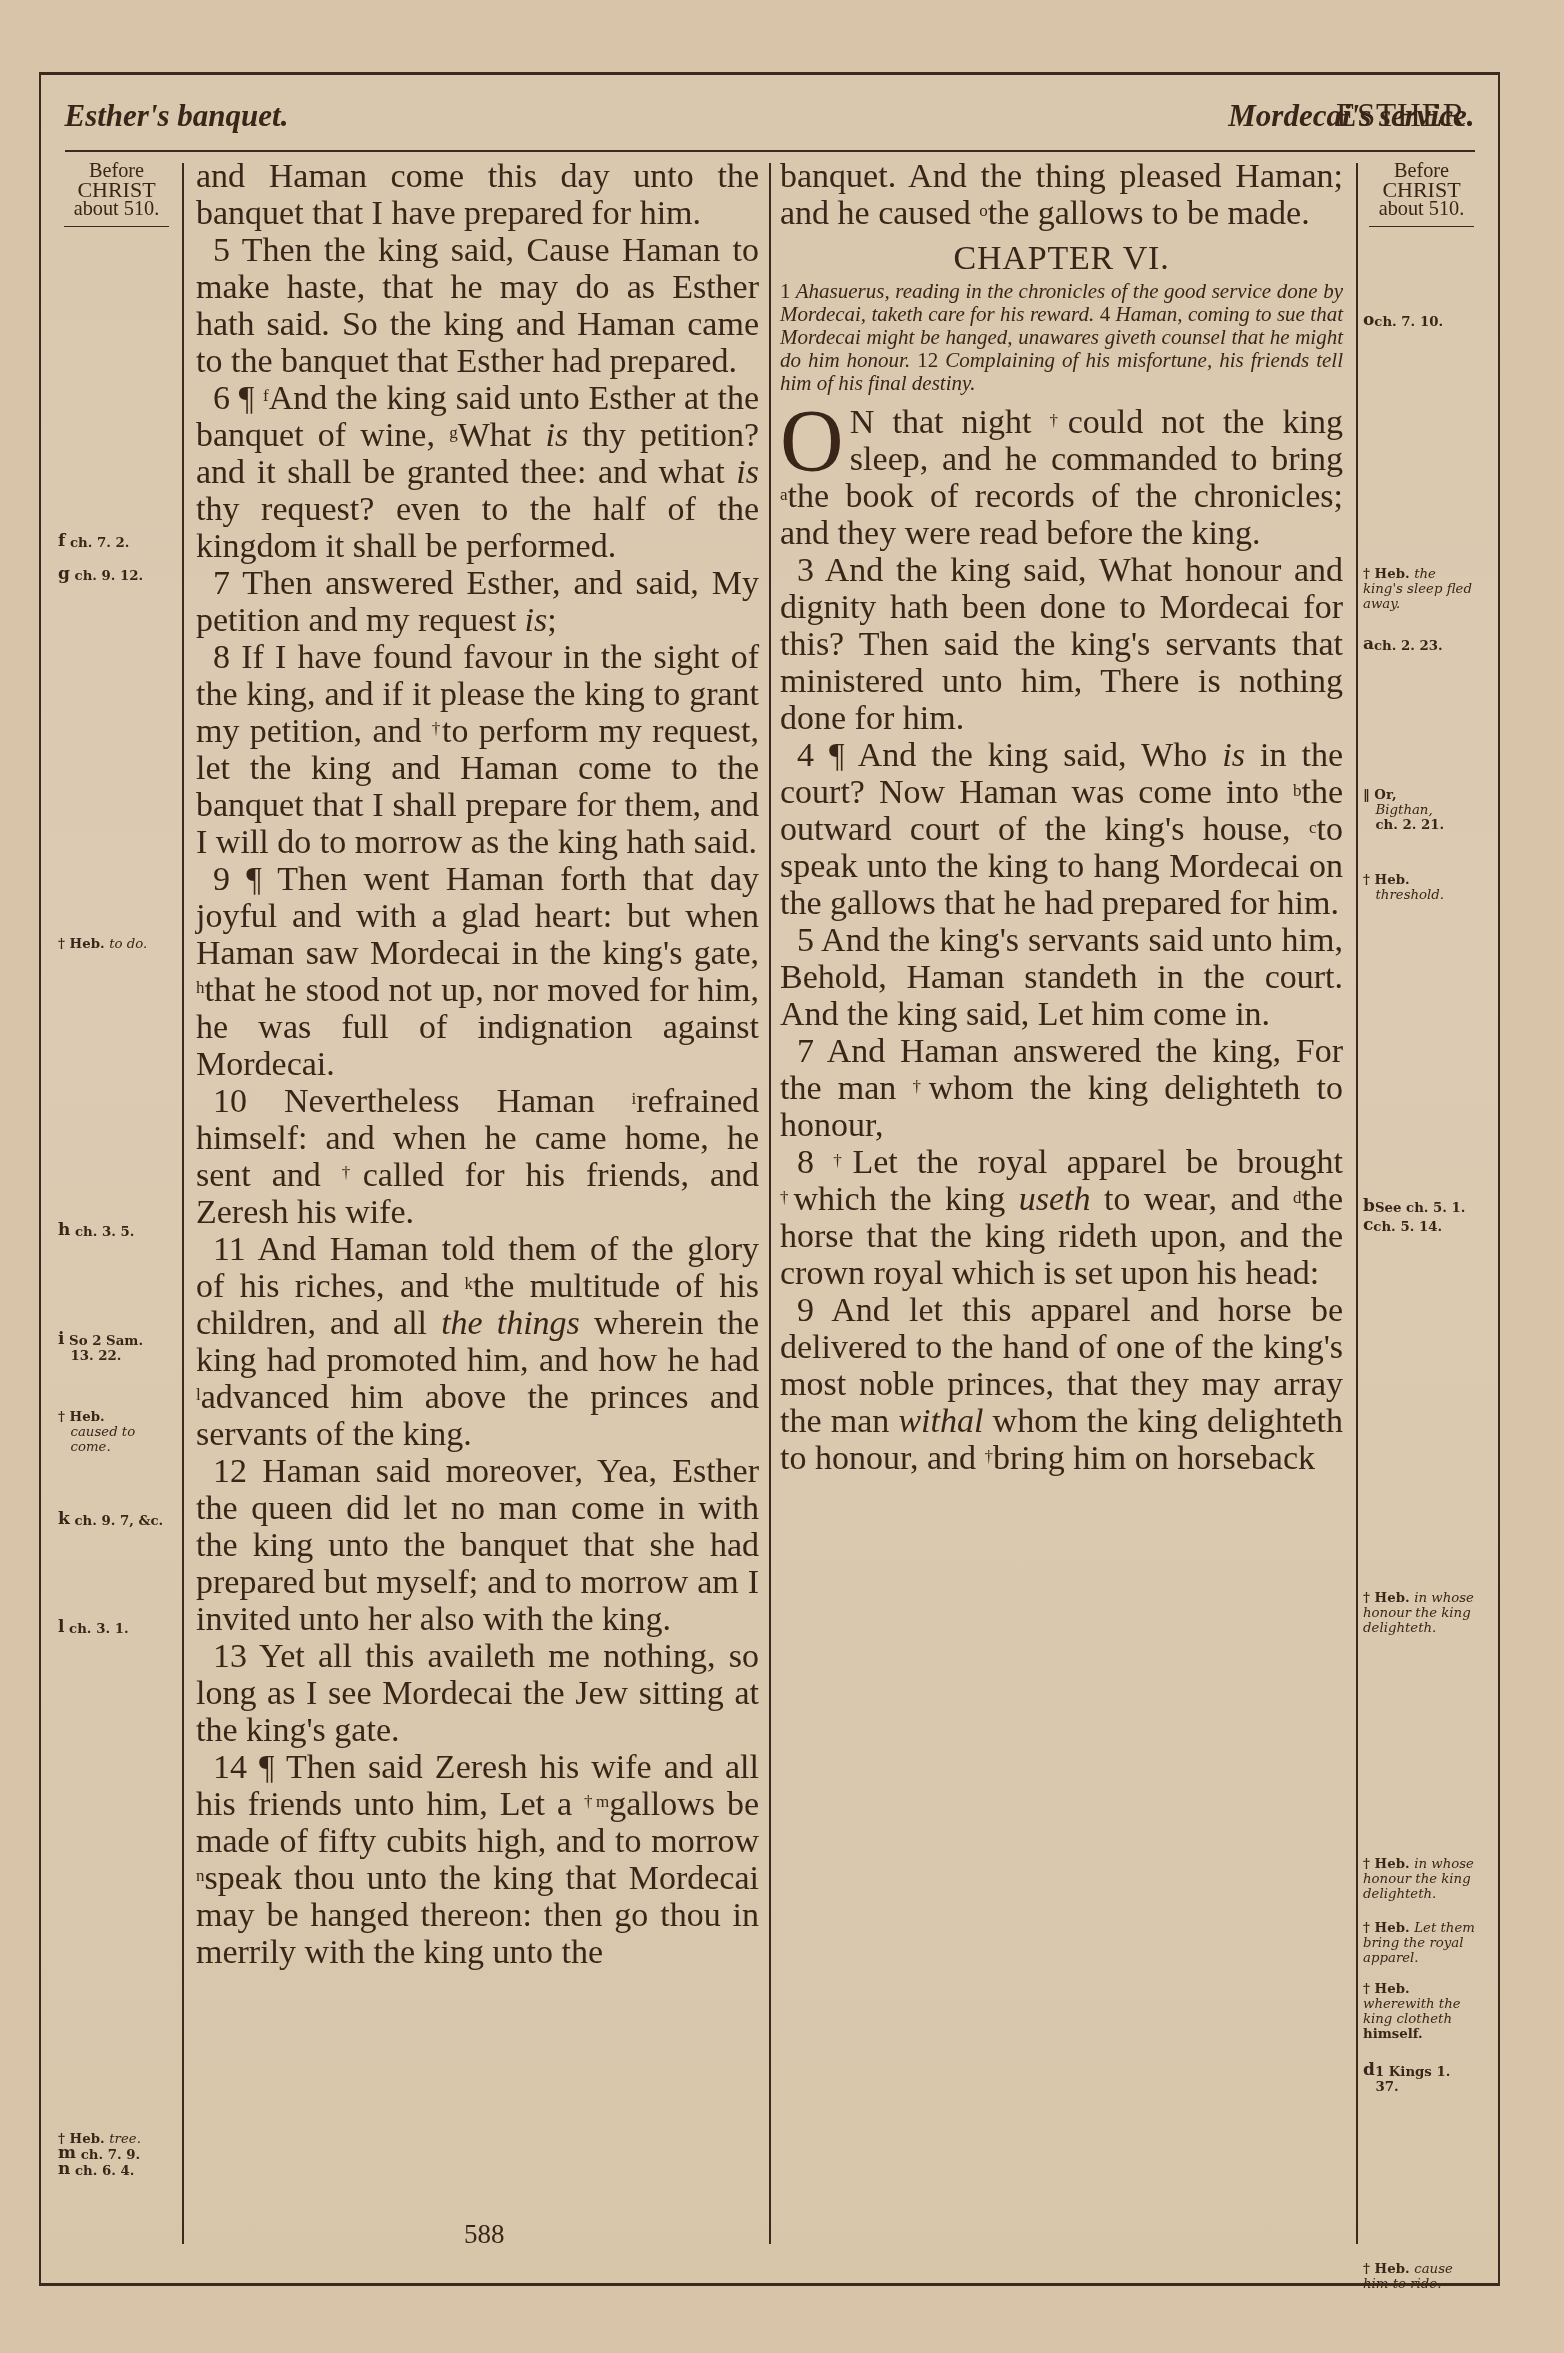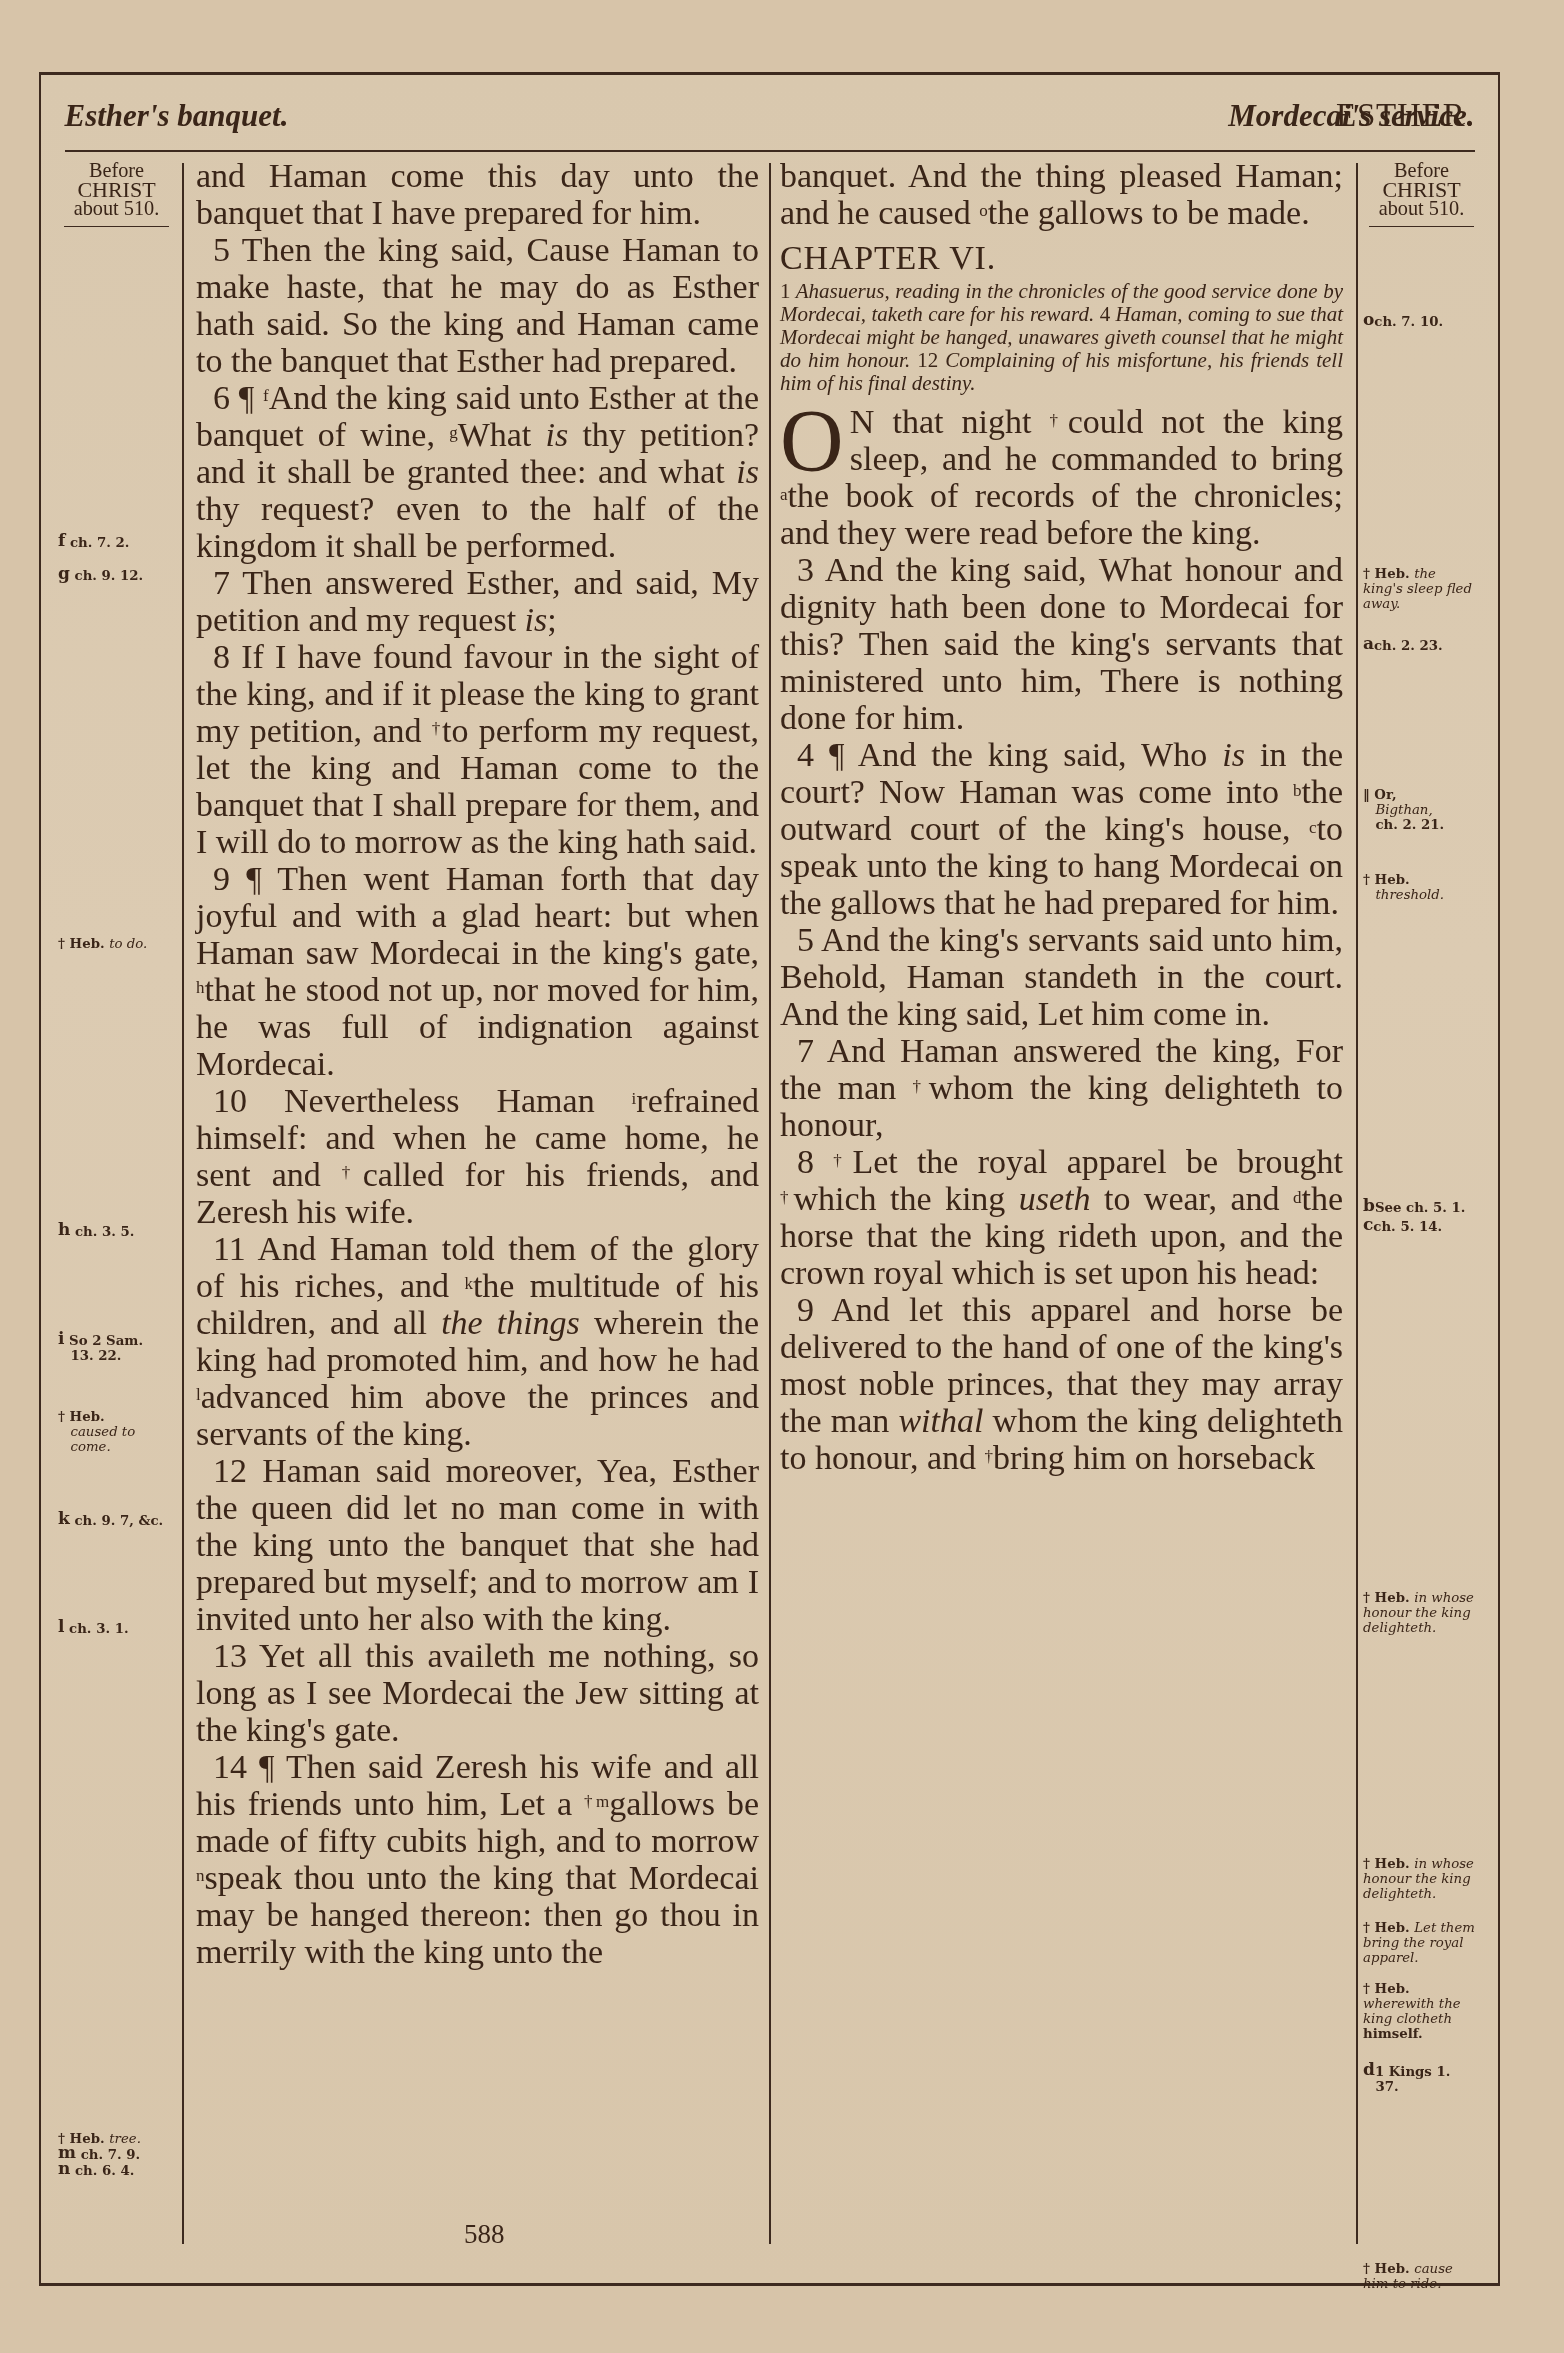--- a/index.html
+++ b/index.html
@@ -44,21 +44,21 @@
   .text-col {
     position:absolute; top:82px; width:563px;
     font-family:"Liberation Serif", serif; font-size:34px; line-height:37px;
     text-align:justify;
   }
   .col1 { left:155px; }
   .col2 { left:739px; }
   .text-col p { margin:0; text-indent:17px; }
   .text-col p.cont { text-indent:0; }
   sup { font-size:17px; vertical-align:top; position:relative; top:-1.6px; }
-  .chapter-title { font-size:34px; margin:7.8px 0 4.7px 0; letter-spacing:0.8px; }
+  .chapter-title { text-align:center; font-size:34px; margin:7.8px 0 4.7px 0; letter-spacing:0.8px; }
   .summary { font-style:italic; font-size:21px; line-height:23px; text-align:justify; margin-bottom:7.8px; }
   .summary .num { font-style:normal; }
   .dropcap { float:left; font-size:88px; line-height:69px; margin:3.1px 6.3px -3.1px 0; }
   .page-num { position:absolute; left:423px; top:2144px; font-family:"Liberation Serif", serif; font-size:27px; }
 </style>
 </head>
 <body>
 
 <div class="page">
 

